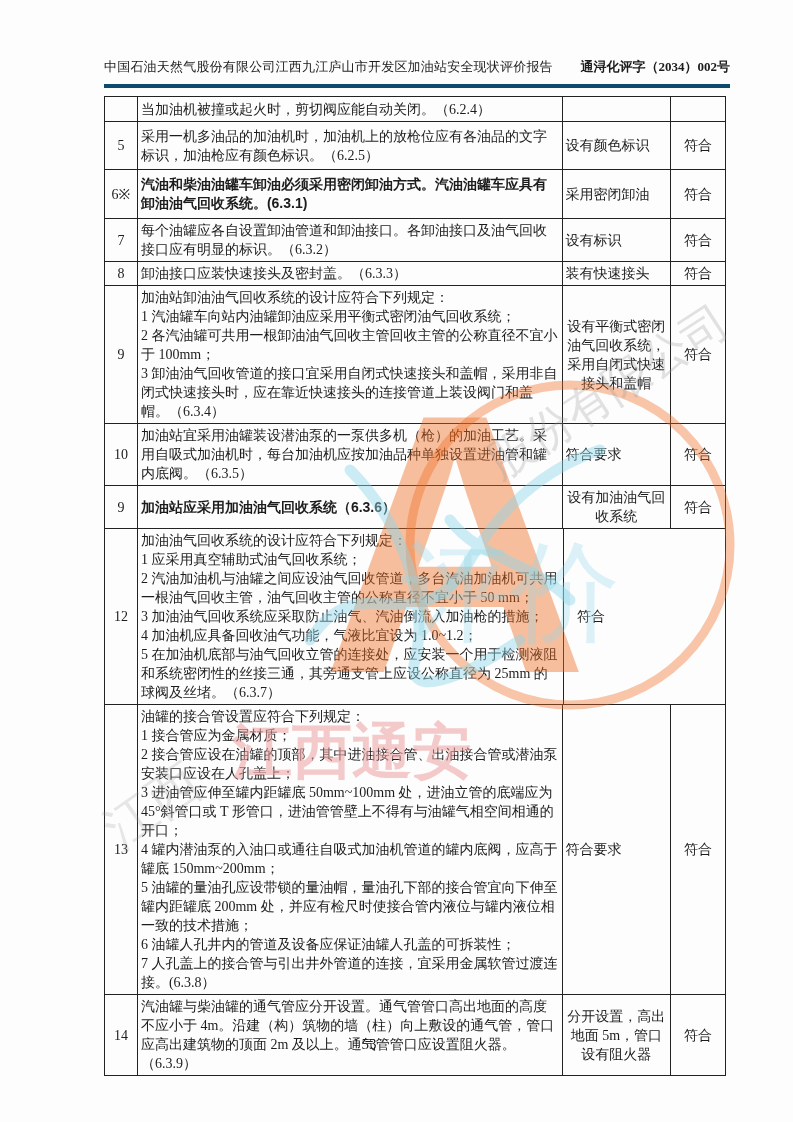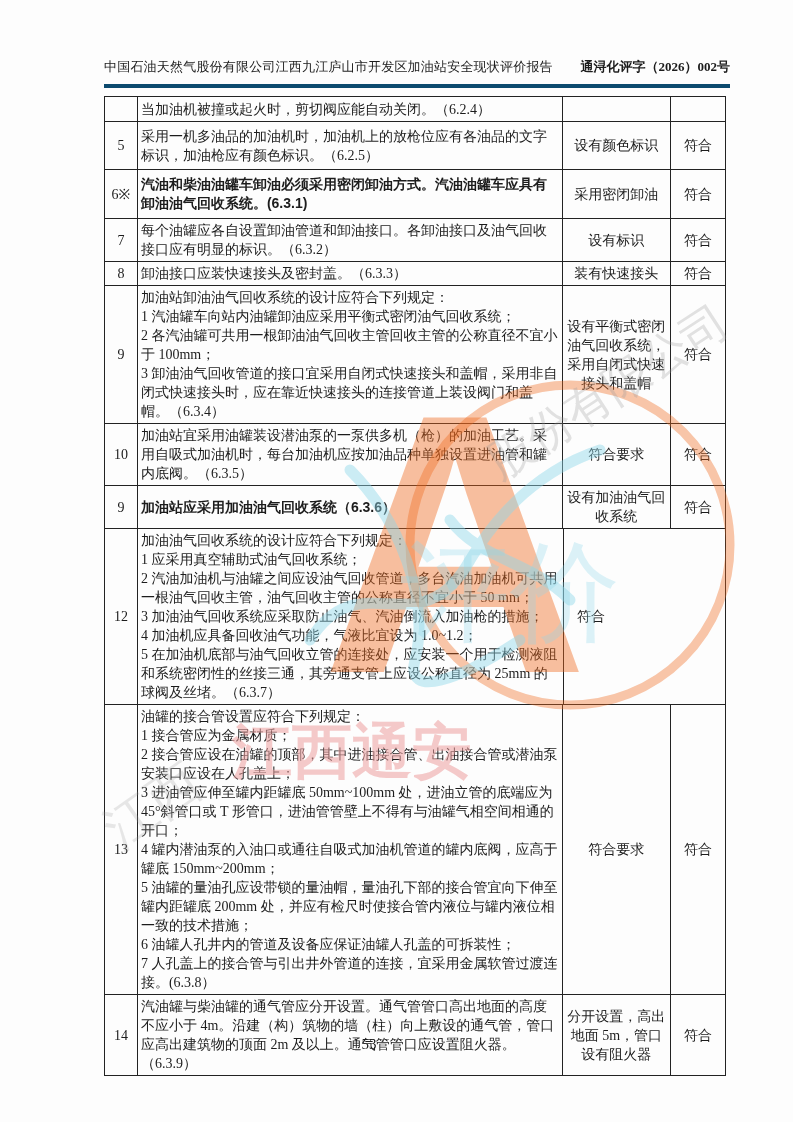--- a/index.html
+++ b/index.html
@@ -32,21 +32,21 @@
   .cell {
     border-right: 1px solid #222;
     display: flex; align-items: center;
     font-size: 14px; line-height: 19px;
     padding: 2px 3px;
   }
   .cell:last-child { border-right: none; }
   .c-no   { width: 33px;  justify-content: center; text-align: center; }
   .c-req  { width: 426px; justify-content: flex-start; text-align: left; }
   .c-req .req-text { white-space: pre-wrap; width: 100%; }
-  .c-res  { width: 109px; justify-content: center; text-align: center; }
+  .c-res  { width: 109px; justify-content: flex-start; text-align: center; }
   .c-con  { width: 54px;  justify-content: center; }
   .t-row.bold .c-req, .t-row.bold .c-req .req-text {
     font-weight: bold;
     font-family: "Liberation Sans", "DejaVu Sans", sans-serif;
   }
 
   .page-footer {
     position: absolute; left: 0; top: 1036px; width: 698px;
     text-align: center; font-size: 15px; margin-left: 20px;
   }
@@ -54,21 +54,21 @@
   .watermark-layer {
     position: absolute; left: 0; top: 0; width: 793px; height: 1122px;
     pointer-events: none;
   }
 </style>
 </head>
 <body>
 
 <div class="page-header">
   <span class="h-left">中国石油天然气股份有限公司江西九江庐山市开发区加油站安全现状评价报告</span>
-  <span class="h-right">通浔化评字（2026）002号</span>
+  <span class="h-right">通浔化评字（2034）002号</span>
 </div>
 
 <div class="compliance-table">
     <div class="t-row" style="min-height: 25px;">
     <div class="cell c-no">
       <span></span>
     </div>
     <div class="cell c-req">
       <span class="req-text">当加油机被撞或起火时，剪切阀应能自动关闭。（6.2.4）</span>
     </div>

